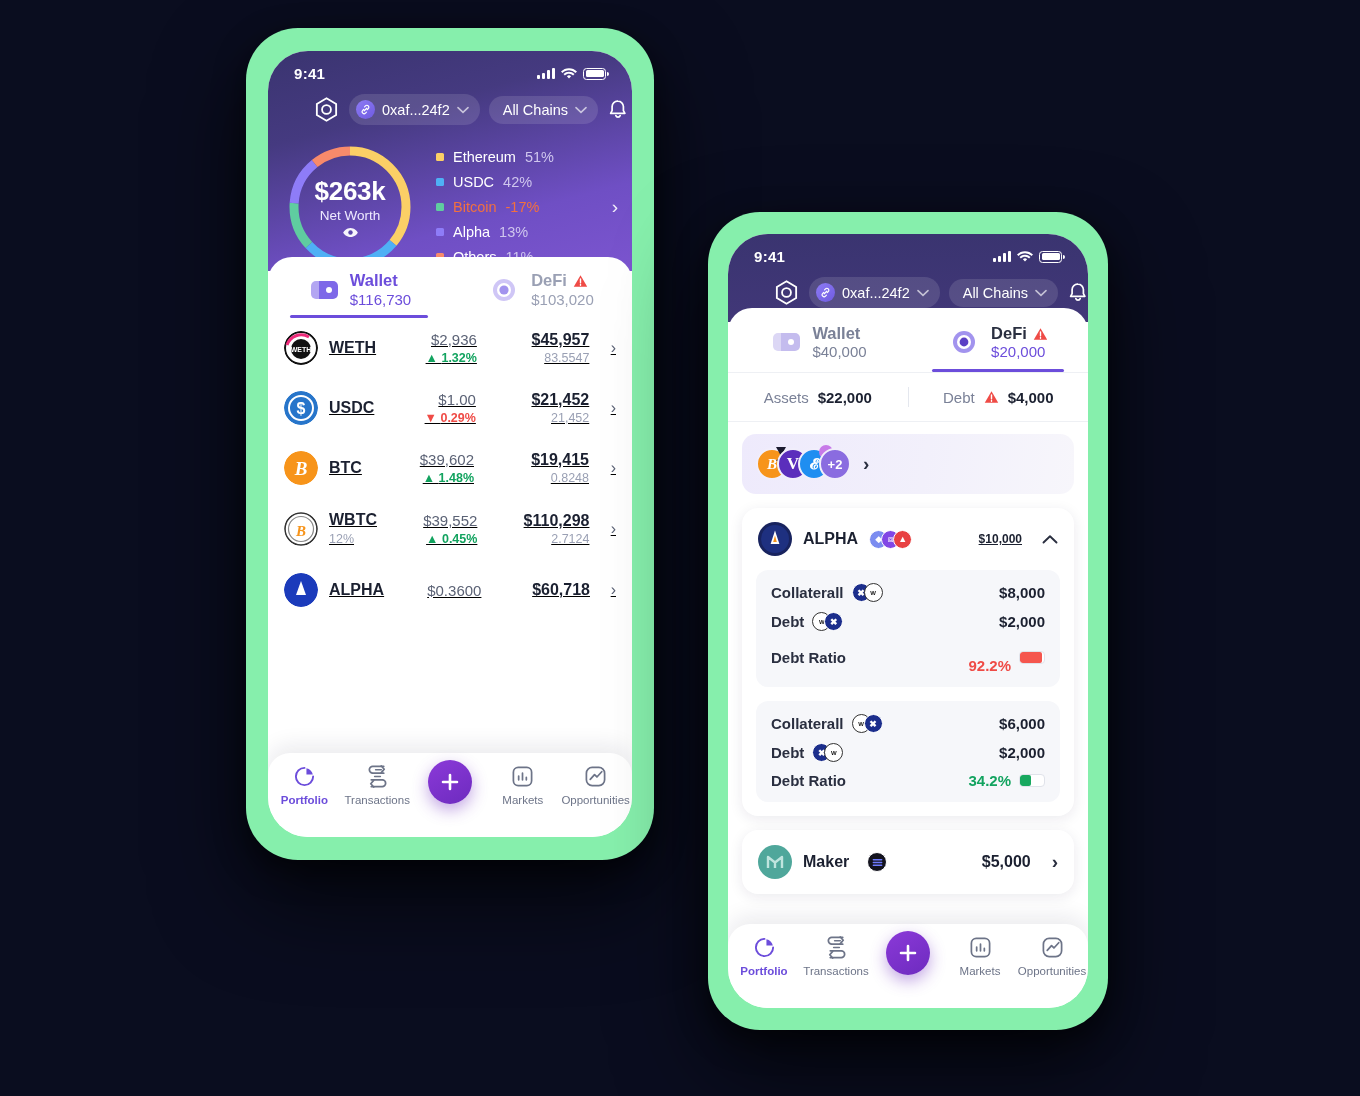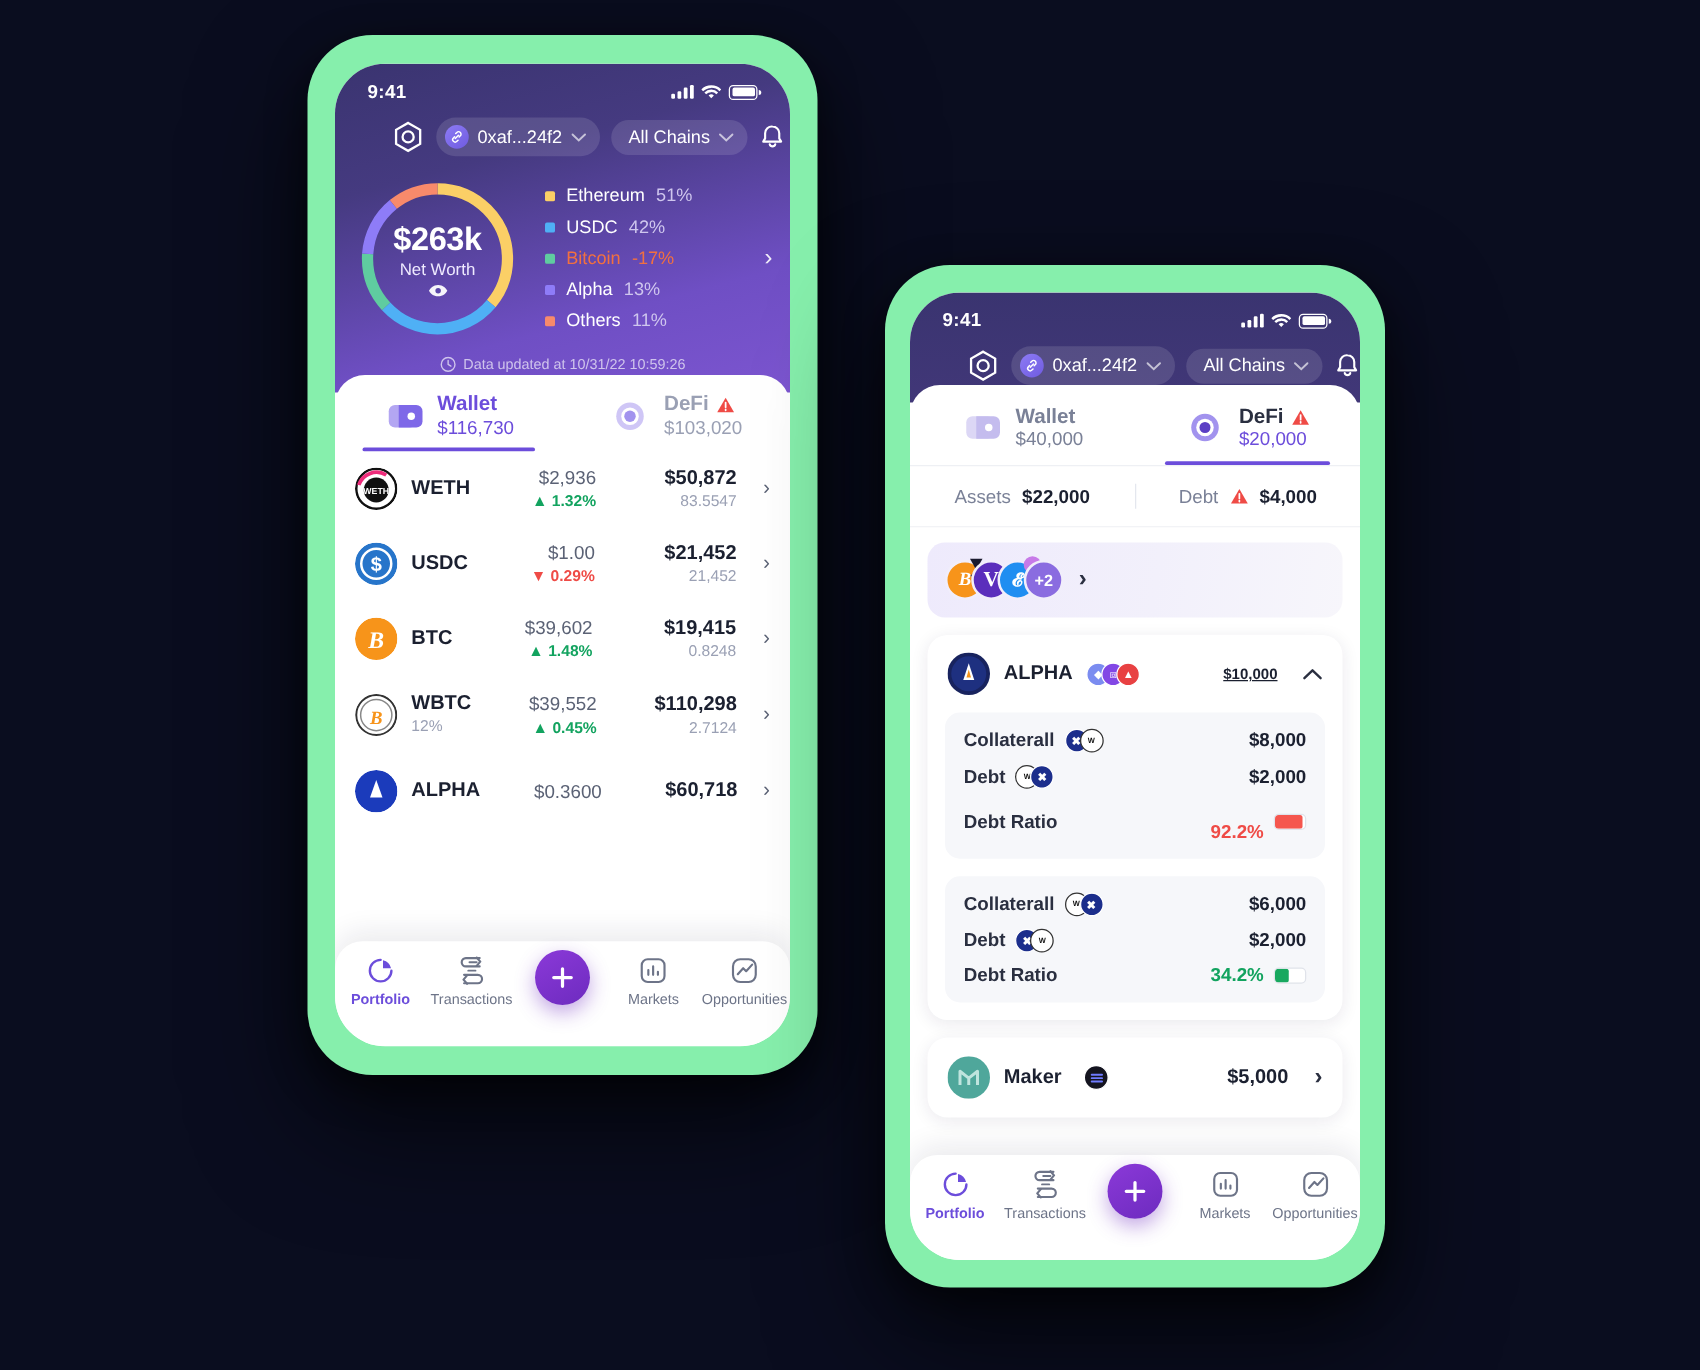--- a/index.html
+++ b/index.html
@@ -203,21 +203,21 @@
   .posrow .v.red { color:#ef4b46;margin-top:16px; }
   .posrow .v.green { color:#12a35f; }
   .ratio { display:flex; align-items:center; gap:8px; margin-left:auto; }
   .gauge { width: 26px; height: 13px; border-radius: 4px; border:1.5px solid #e0e3ea; position:relative; background:#fff; overflow:hidden; }
   .gauge span { position:absolute; left:0; top:0; bottom:0; border-radius: 2px; }
 
   .makerrow { display:flex; align-items:center; gap:11px; padding: 15px 16px; }
   .makerrow .mname { font-size:16px; font-weight:bold; color:#1b2030; }
   .makerrow .mamt { margin-left:auto; font-size:16px; font-weight:bold; color:#1b2030; }
 
-  .clip { overflow:hidden; }
+  .clip { overflow:hidden;text-decoration:underline; }
 </style>
 </head>
 <body>
 
 <div class="stage">
 
   <div class="phone" id="phone-one">
     <div class="screen">
 
       <div class="hdr">
@@ -311,27 +311,20 @@
             </div>
             <div class="lgrow">
               <span class="sw" style="background:#f88a6b"></span>
               <span class="lgname">Others</span>
               <span class="lgpct">11%</span>
             </div>
           </div>
           <div class="legend-arrow">›</div>
         </div>
 
-        <div class="updated">
-          <svg width="13" height="13" viewBox="0 0 14 14">
-            <circle cx="7" cy="7" r="5.9" fill="none" stroke="#cfc4ec" stroke-width="1.2"></circle>
-            <path d="M7 3.6V7l2.4 1.5" stroke="#cfc4ec" stroke-width="1.2" fill="none" stroke-linecap="round"></path>
-          </svg>
-          <span>Data updated at 10/31/22 10:59:26</span>
-        </div>
       </div>
 
       <div class="sheet">
         <div class="tabs">
           <div class="tab active">
             <svg width="32" height="32" viewBox="0 0 32 32">
               <rect x="4" y="7" width="22" height="18" rx="5" fill="#b3a6f2"></rect>
               <path d="M12 7h14a5 5 0 0 1 5 5v8a5 5 0 0 1-5 5H12z" fill="#7e68e8"></path>
               <circle cx="22" cy="16" r="3" fill="#fff"></circle>
             </svg>
@@ -374,21 +367,21 @@
                 </svg>
             </span>
             <span class="asym">
               <span class="s">WETH</span>
             </span>
             <span class="aprice">
               <div class="p">$2,936</div>
               <div class="d up">▲ <span>1.32%</span></div>
             </span>
             <span class="aval">
-              <div class="v">$50,872</div>
+              <div class="v">$45,957</div>
               <div class="q">83.5547</div>
             </span>
             <span class="rowchev">›</span>
           </div>
 
           <div class="arow">
             <span class="coin">
               <svg width="34" height="34" viewBox="0 0 34 34">
                   <circle cx="17" cy="17" r="17" fill="#2775ca"></circle>
                   <circle cx="17" cy="17" r="12" fill="none" stroke="#fff" stroke-width="2"></circle>

